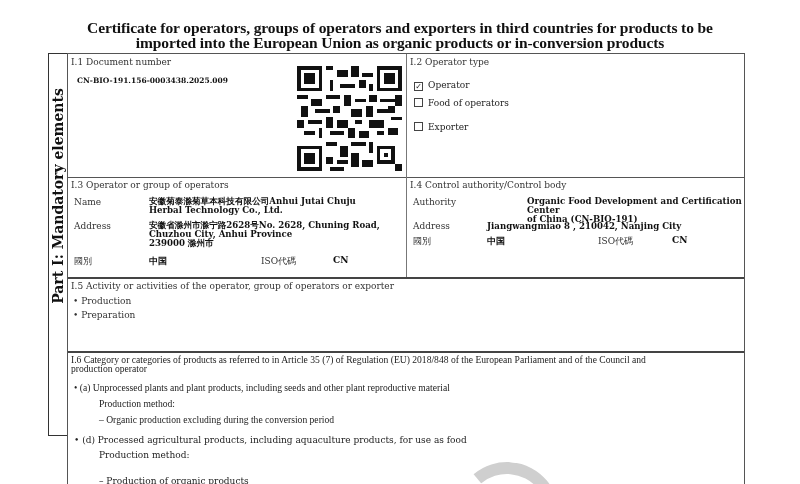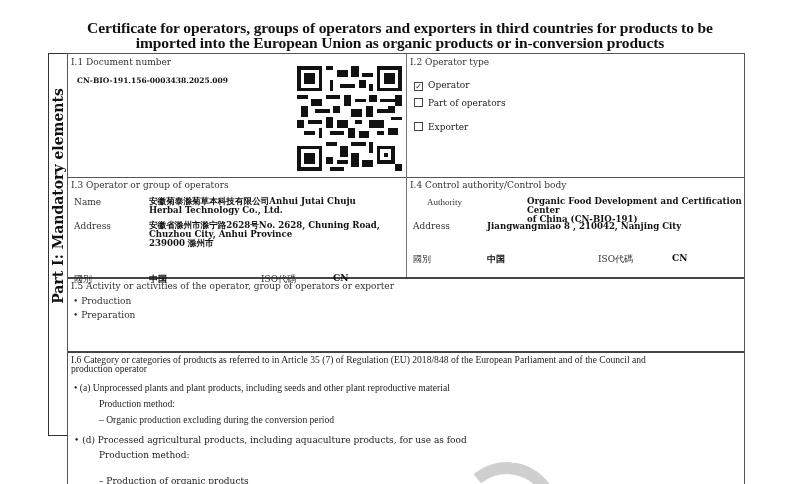--- a/index.html
+++ b/index.html
@@ -27,21 +27,21 @@
     font-family:"DejaVu Serif",serif; font-weight:bold; font-size:14px; color:#111;
   }
   .table {
     position:absolute; left:67px; top:53px; width:678px; height:440px;
     border:1px solid #555; border-bottom:none; box-sizing:border-box;
   }
   .cell { position:absolute; box-sizing:border-box; }
   .hline { position:absolute; left:0; right:0; height:0; border-top:1px solid #555; }
   .vline { position:absolute; width:0; border-left:1px solid #777; }
   .lbl { font-size:9px; color:#333; white-space:nowrap; }
-  .small { font-size:8.5px; color:#333;margin-top:18px; }
+  .small { font-size:8.5px; color:#333; }
   .bold { font-weight:bold; color:#111; }
   .row { position:absolute; font-size:9px; }
   .cb { display:inline-block; width:9px; height:9px; border:1px solid #444; box-sizing:border-box;
         vertical-align:-1px; margin-right:5px; position:relative; font-size:8px; line-height:7px; text-align:center; }
   .narrow { font-family:"Liberation Serif",serif; font-size:9.6px; }
   .watermark {
     position:absolute; left:455px; top:462px; width:80px; height:80px;
     border:12px solid #cfcfcf; border-radius:50%; border-left-color:transparent; border-bottom-color:transparent;
     transform:rotate(5deg);
   }
@@ -135,21 +135,21 @@
       </g>
     </svg>
   </div>
 
   <div class="cell" style="left:342px;top:3px;width:330px;height:118px;">
     <div class="lbl">I.2 Operator type</div>
     <div class="row" style="left:4px;top:23px;">
       <span class="cb">✓</span><span>Operator</span>
     </div>
     <div class="row" style="left:4px;top:41px;">
-      <span class="cb"></span><span>Part of operators</span>
+      <span class="cb"></span><span>Food of operators</span>
     </div>
     <div class="row" style="left:4px;top:65px;">
       <span class="cb"></span><span>Exporter</span>
     </div>
   </div>
 
   <div class="cell" style="left:3px;top:126px;width:334px;height:95px;">
     <div class="lbl">I.3 Operator or group of operators</div>
     <div class="row lbl" style="left:3px;top:17px;">Name</div>
     <div class="row bold" style="left:78px;top:17px;font-size:8.6px;line-height:9px;">
@@ -163,21 +163,21 @@
       <div>239000 滁州市</div>
     </div>
     <div class="row small" style="left:3px;top:75px;">國別</div>
     <div class="row bold small" style="left:78px;top:75px;">中国</div>
     <div class="row small" style="left:190px;top:75px;">ISO代碼</div>
     <div class="row bold small" style="left:262px;top:75px;">CN</div>
   </div>
 
   <div class="cell" style="left:342px;top:126px;width:334px;height:95px;">
     <div class="lbl">I.4 Control authority/Control body</div>
-    <div class="row lbl" style="left:17px;top:17px;font-family:Liberation Serif, serif;">Authority</div>
+    <div class="row lbl" style="left:3px;top:17px;">Authority</div>
     <div class="row bold" style="left:77px;top:17px;font-size:8.6px;line-height:9px;margin-left:40px;">
       <div>Organic Food Development and Certification Center</div>
       <div>of China (CN-BIO-191)</div>
     </div>
     <div class="row lbl" style="left:3px;top:41px;">Address</div>
     <div class="row bold" style="left:77px;top:41px;font-size:8.6px;">Jiangwangmiao 8 , 210042, Nanjing City</div>
     <div class="row small" style="left:3px;top:55px;">國別</div>
     <div class="row bold small" style="left:77px;top:55px;">中国</div>
     <div class="row small" style="left:188px;top:55px;">ISO代碼</div>
     <div class="row bold small" style="left:262px;top:55px;">CN</div>

